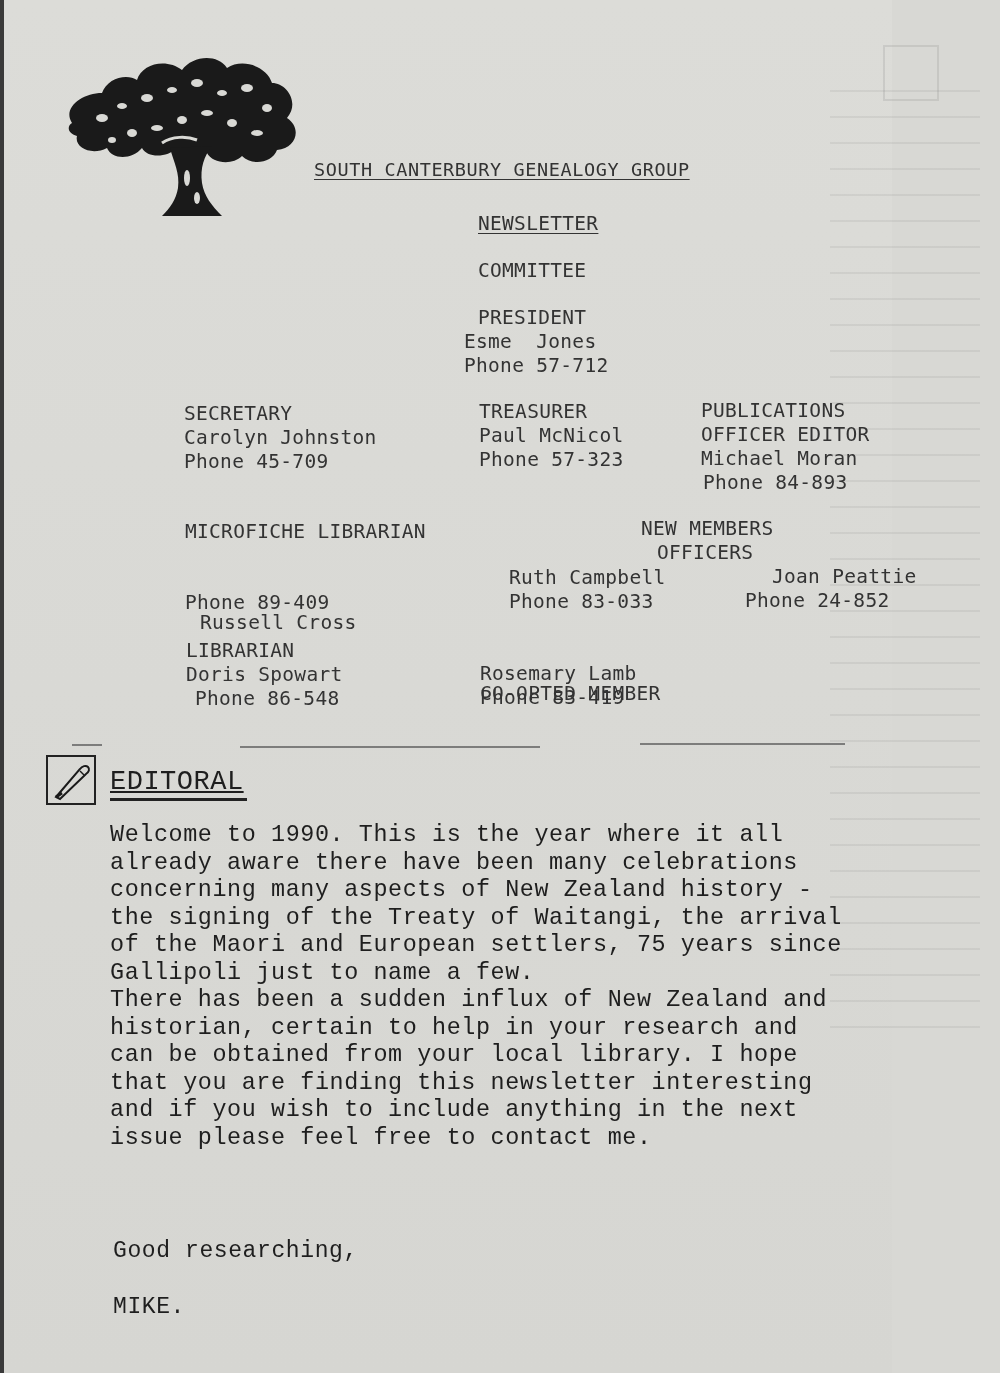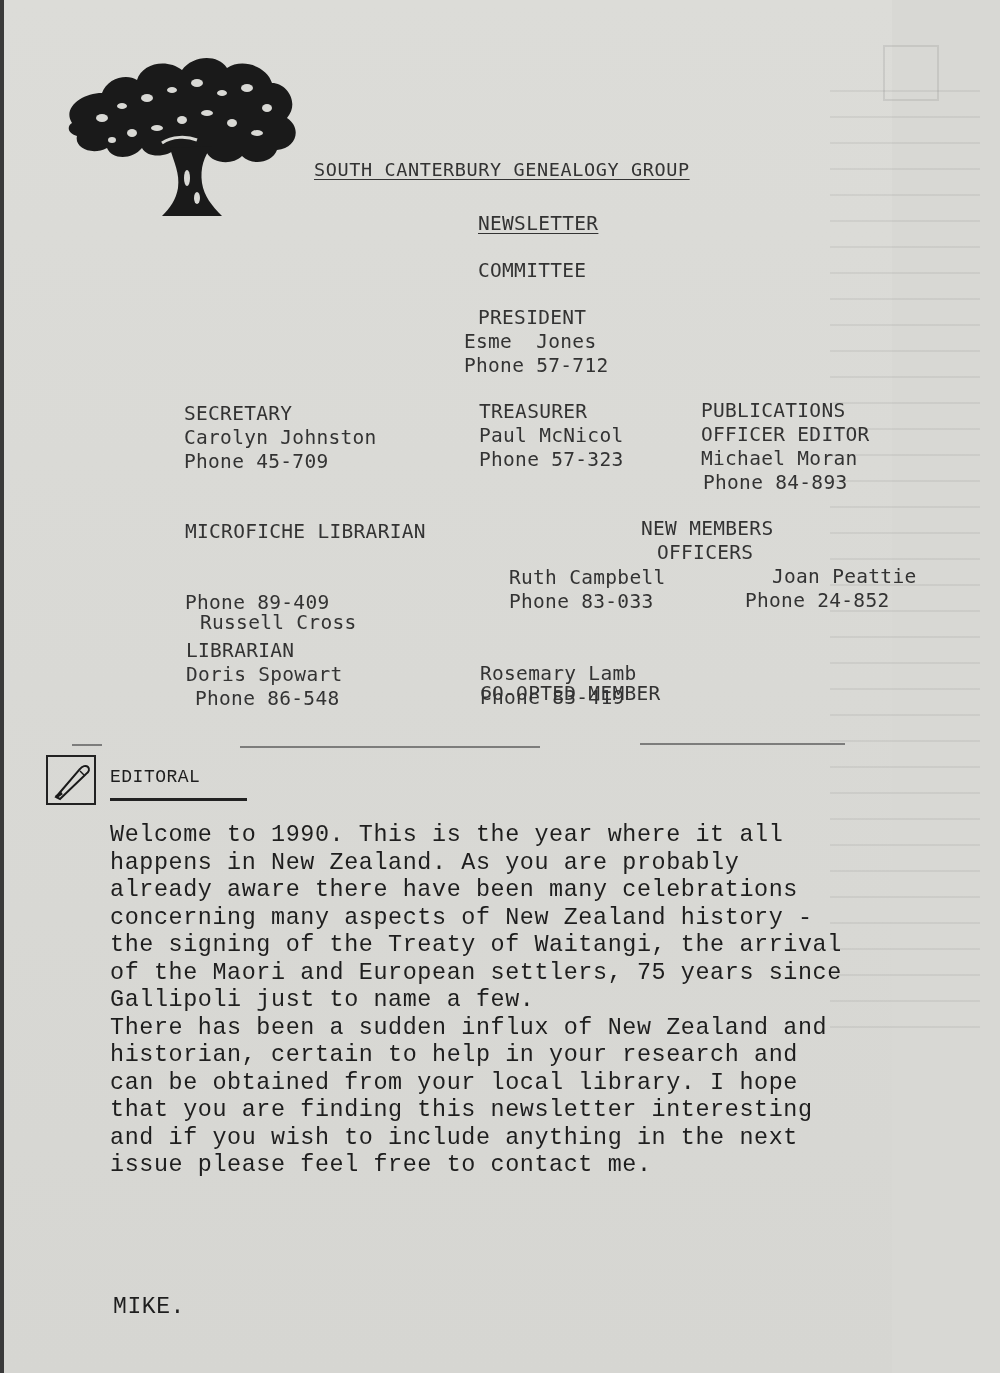--- a/index.html
+++ b/index.html
@@ -66,23 +66,24 @@
     .pen-box {
       position: absolute;
       left: 46px; top: 755px;
       width: 46px; height: 46px;
       border: 2px solid #222;
     }
     .editorial-head {
       position: absolute;
       left: 110px; top: 767px;
       font-family: "Liberation Mono", monospace;
-      font-size: 18px;
+      font-size: 27px;
       color: #1e1e1e;
       letter-spacing: 0.5px;
+      text-decoration: underline;
     }
     .editorial-underline {
       position: absolute;
       left: 110px; top: 798px;
       width: 137px; height: 3px;
       background: #222;
     }
     .body-text {
       position: absolute;
       left: 110px; top: 822px;
@@ -188,28 +189,28 @@
       <path d="M8 40 L32 12 C34 9 38 8 40 10 C42 12 41 15 38 17 L12 42 Z" fill="none" stroke="#1a1a1a" stroke-width="2"></path>
       <path d="M8 40 L14 36" stroke="#1a1a1a" stroke-width="3"></path>
       <path d="M32 14 L36 18" stroke="#1a1a1a" stroke-width="1.5"></path>
     </svg>
   </div>
   <div class="editorial-head">EDITORAL</div>
   <div class="editorial-underline"></div>
 
   <div class="body-text">
     <span class="line">Welcome to 1990. This is the year where it all</span>
-    <span class="line">happens in New Zealand. As you are probably</span>
     <span class="line">already aware there have been many celebrations</span>
     <span class="line">concerning many aspects of New Zealand history -</span>
     <span class="line">the signing of the Treaty of Waitangi, the arrival</span>
     <span class="line">of the Maori and European settlers, 75 years since</span>
     <span class="line">Gallipoli just to name a few.</span>
     <span class="line">There has been a sudden influx of New Zealand and</span>
     <span class="line">historian, certain to help in your research and</span>
     <span class="line">can be obtained from your local library. I hope</span>
     <span class="line">that you are finding this newsletter interesting</span>
     <span class="line">and if you wish to include anything in the next</span>
     <span class="line">issue please feel free to contact me.</span>
   </div>
 
+  <div class="sig" style="top:1238px;">Good researching,</div>
   <div class="sig" style="top:1294px;">MIKE.</div>
 </div>
 
 </body></html>

